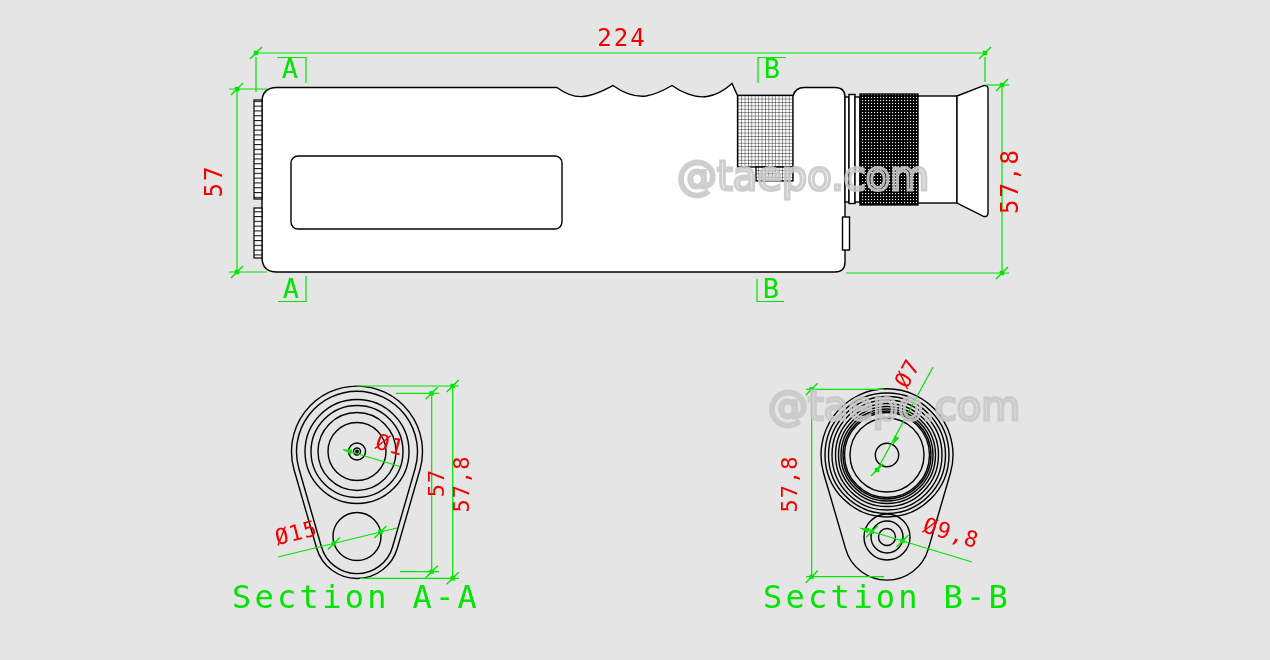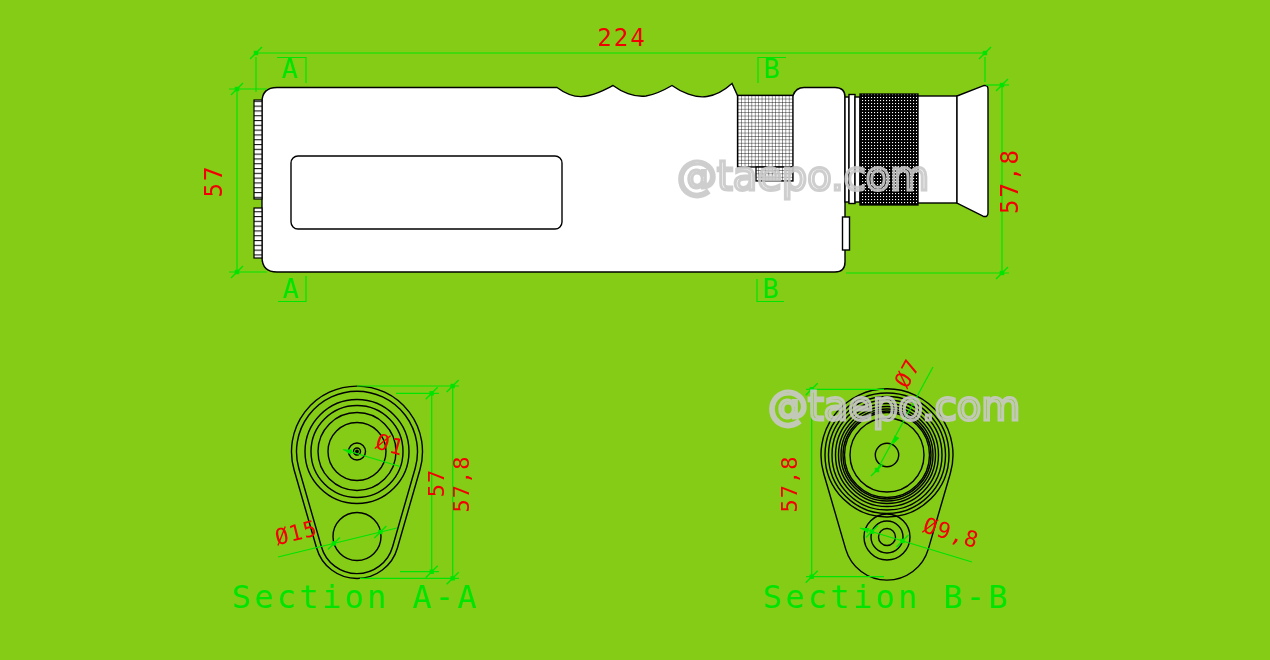--- a/index.html
+++ b/index.html
@@ -1,16 +1,16 @@
 <!DOCTYPE html>
 <html><head>
 <meta charset="utf-8">
 <style>
   html,body{margin:0;padding:0;background:#ffffff;}
-  .page{width:1270px;height:660px;background:#84cc16;position:relative;overflow:hidden;}
+  .page{width:1270px;height:660px;background:#e5e5e5;position:relative;overflow:hidden;}
   svg{display:block;}
   text{font-family:"DejaVu Sans Mono","Liberation Mono",monospace;}
   .dimtxt{fill:#f20000;font-size:24px;letter-spacing:2px;}
   .dimtxt-s{fill:#f20000;font-size:22px;letter-spacing:1px;}
   .marker{fill:#00e400;font-size:27px;}
   .sectitle{fill:#00e400;font-size:32px;letter-spacing:3.3px;}
   .wm{font-family:"DejaVu Sans","Liberation Sans",sans-serif;font-size:40px;
       fill:none;stroke:#c9c9c9;stroke-width:3px;opacity:0.9;}
   .blk{stroke:#000000;stroke-width:1.4;fill:none;}
   .blkw{stroke:#000000;stroke-width:1.4;fill:#ffffff;}

